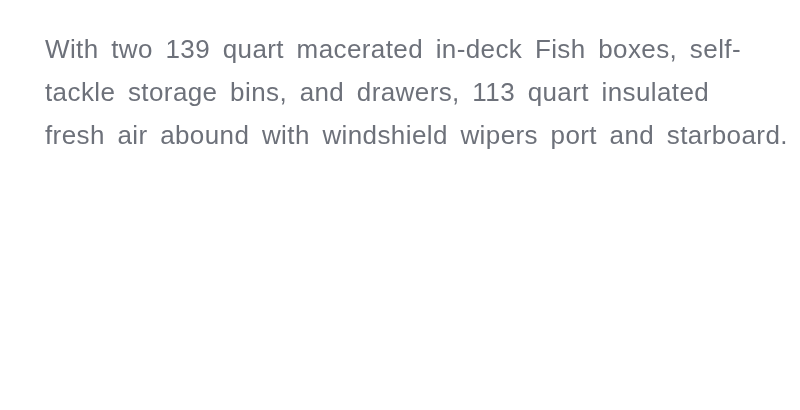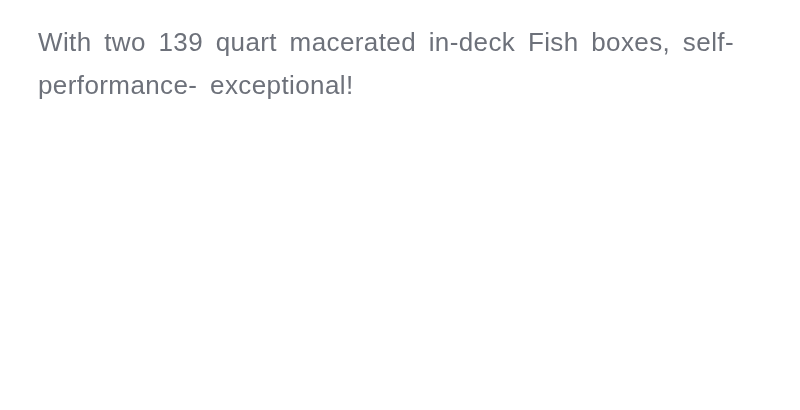--- a/index.html
+++ b/index.html
@@ -12,34 +12,35 @@
     background: #ffffff;
     overflow: hidden;
     font-family: "Liberation Sans", sans-serif;
   }
   .text-block {
     box-sizing: border-box;
     padding: 17px 0 0 34px;
     width: 800px;
   }
   .para {
-    margin: 4px;
+    margin: 11px;
   }
   .line {
     display: block;
     white-space: nowrap;
     font-size: 26px;
     line-height: 43px;
     font-weight: 400;
     color: #6d717a;
     letter-spacing: 0.4px;
     word-spacing: 5px;
   }
 </style>
 </head>
 <body>
 
 <main class="text-block">
   <p class="para">
     <span class="line">With two 139 quart macerated in-deck Fish boxes, self-</span>
-    <span class="line">performance- exceptional!</span>
+    <span class="line">tackle storage bins, and drawers, 113 quart insulated</span>
+    <span class="line">fresh air abound with windshield wipers port and starboard.</span>
   </p>
 </main>
 
 </body></html>

